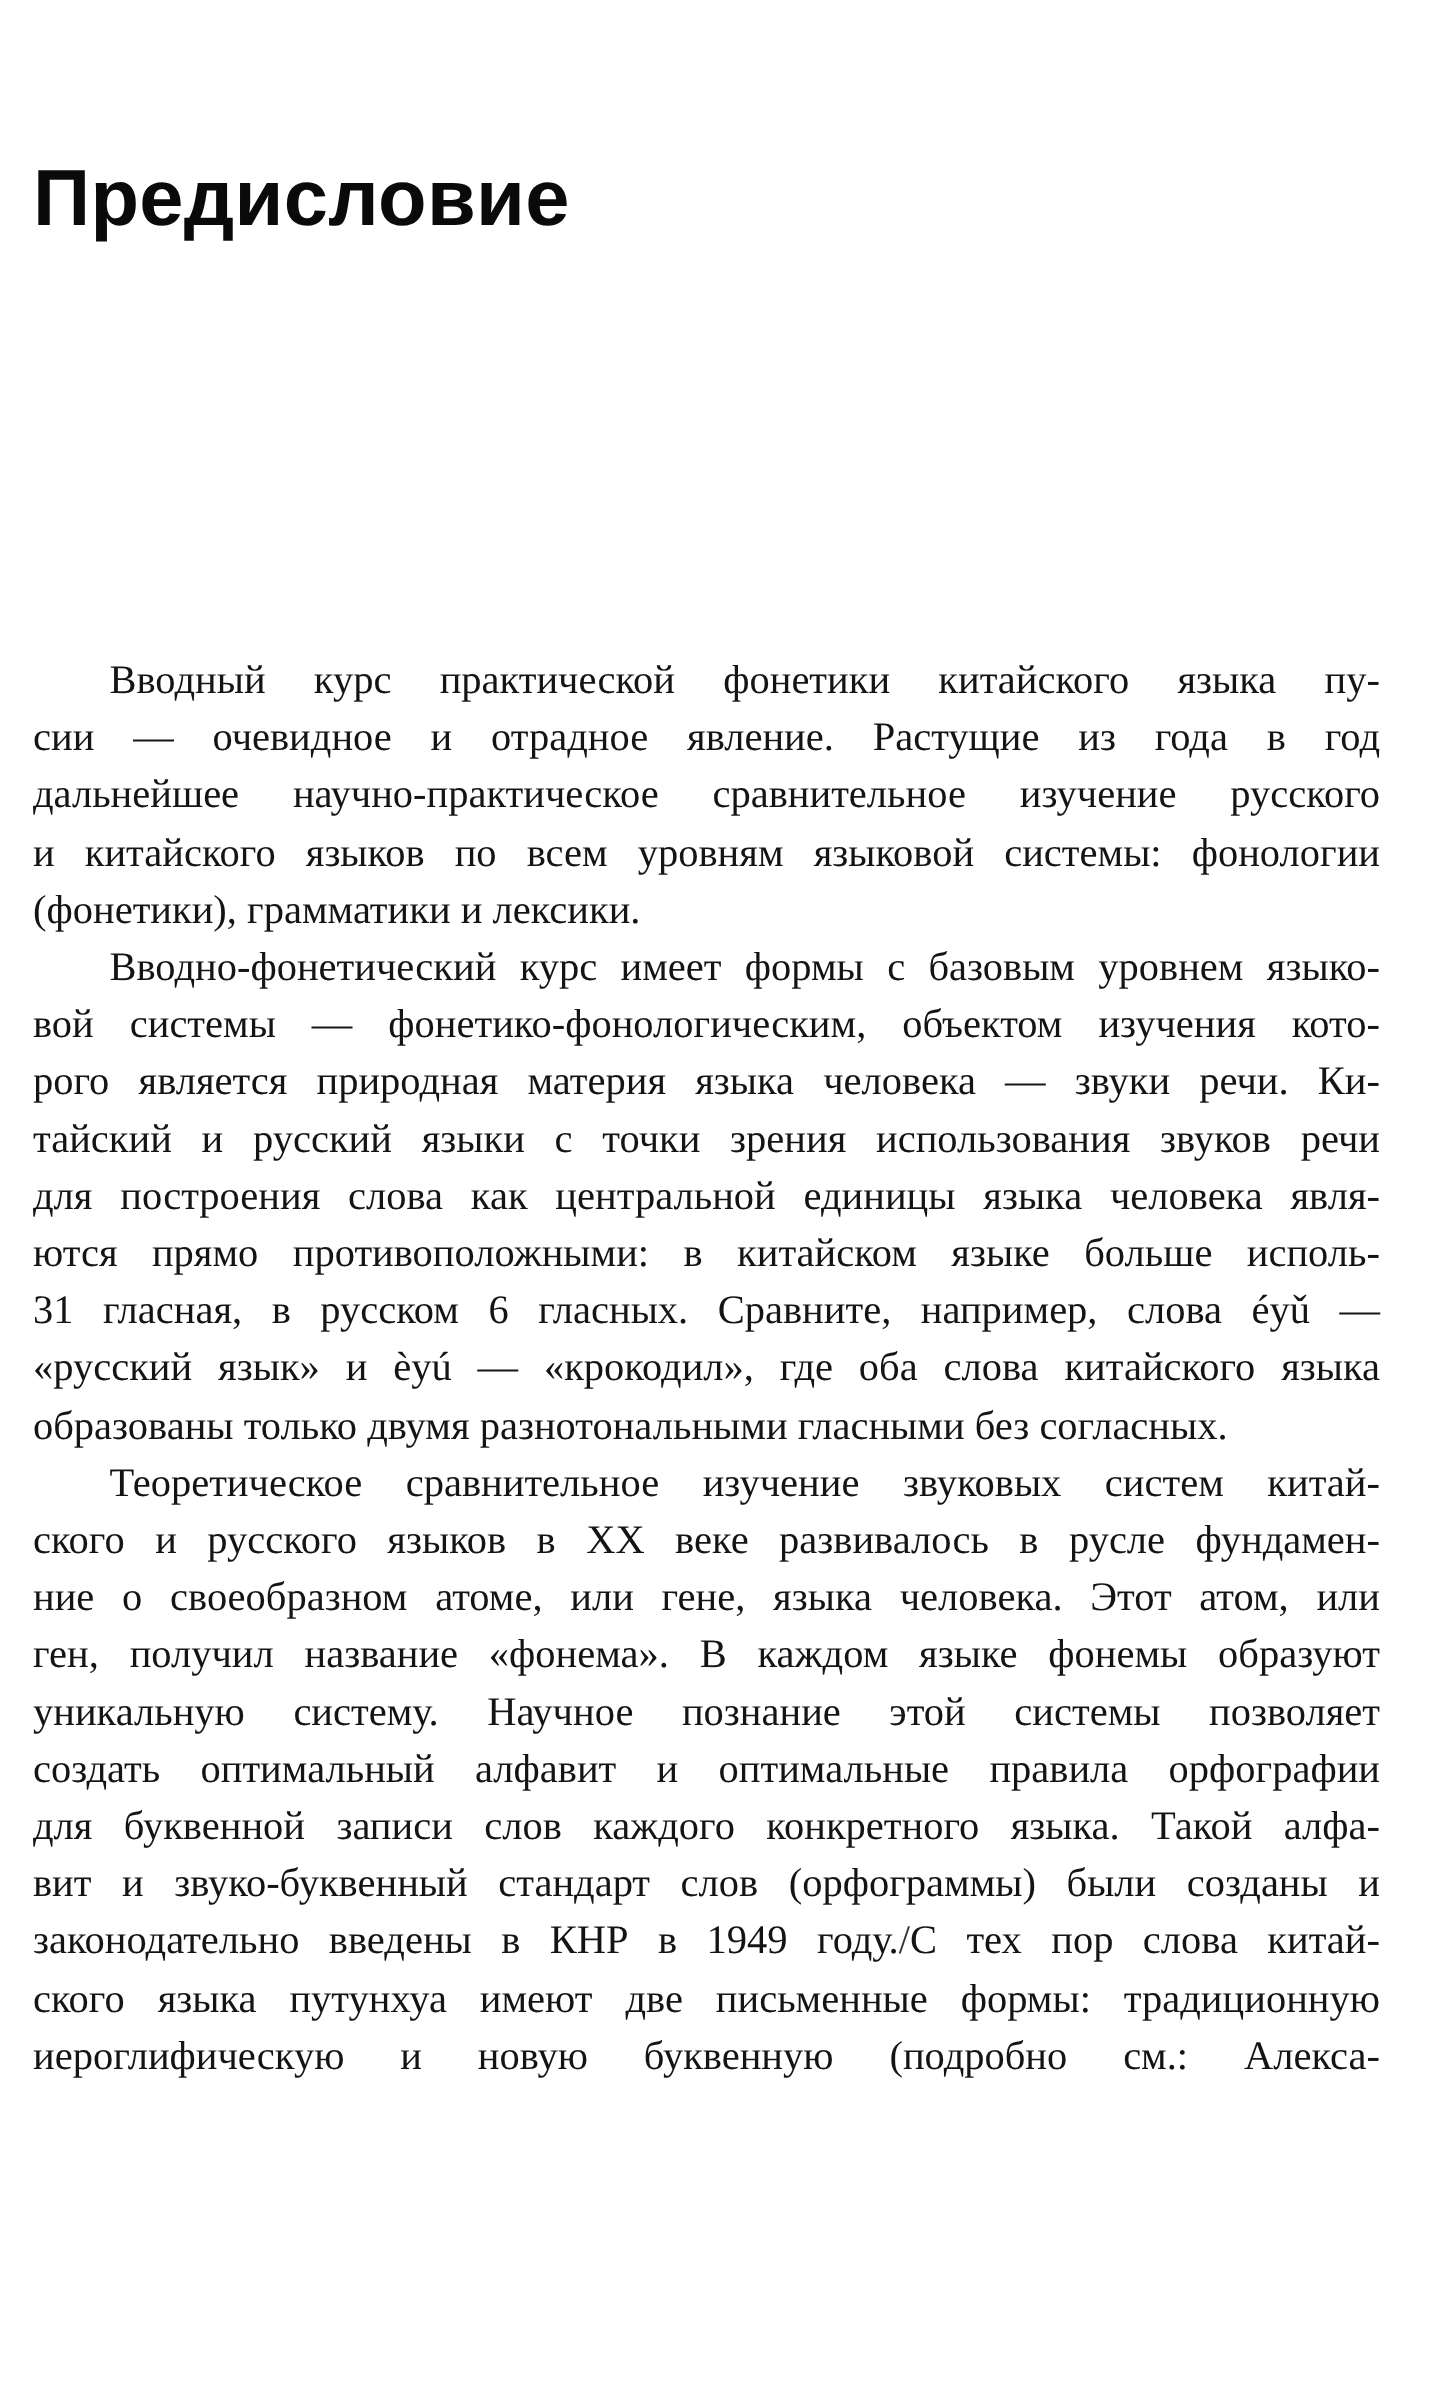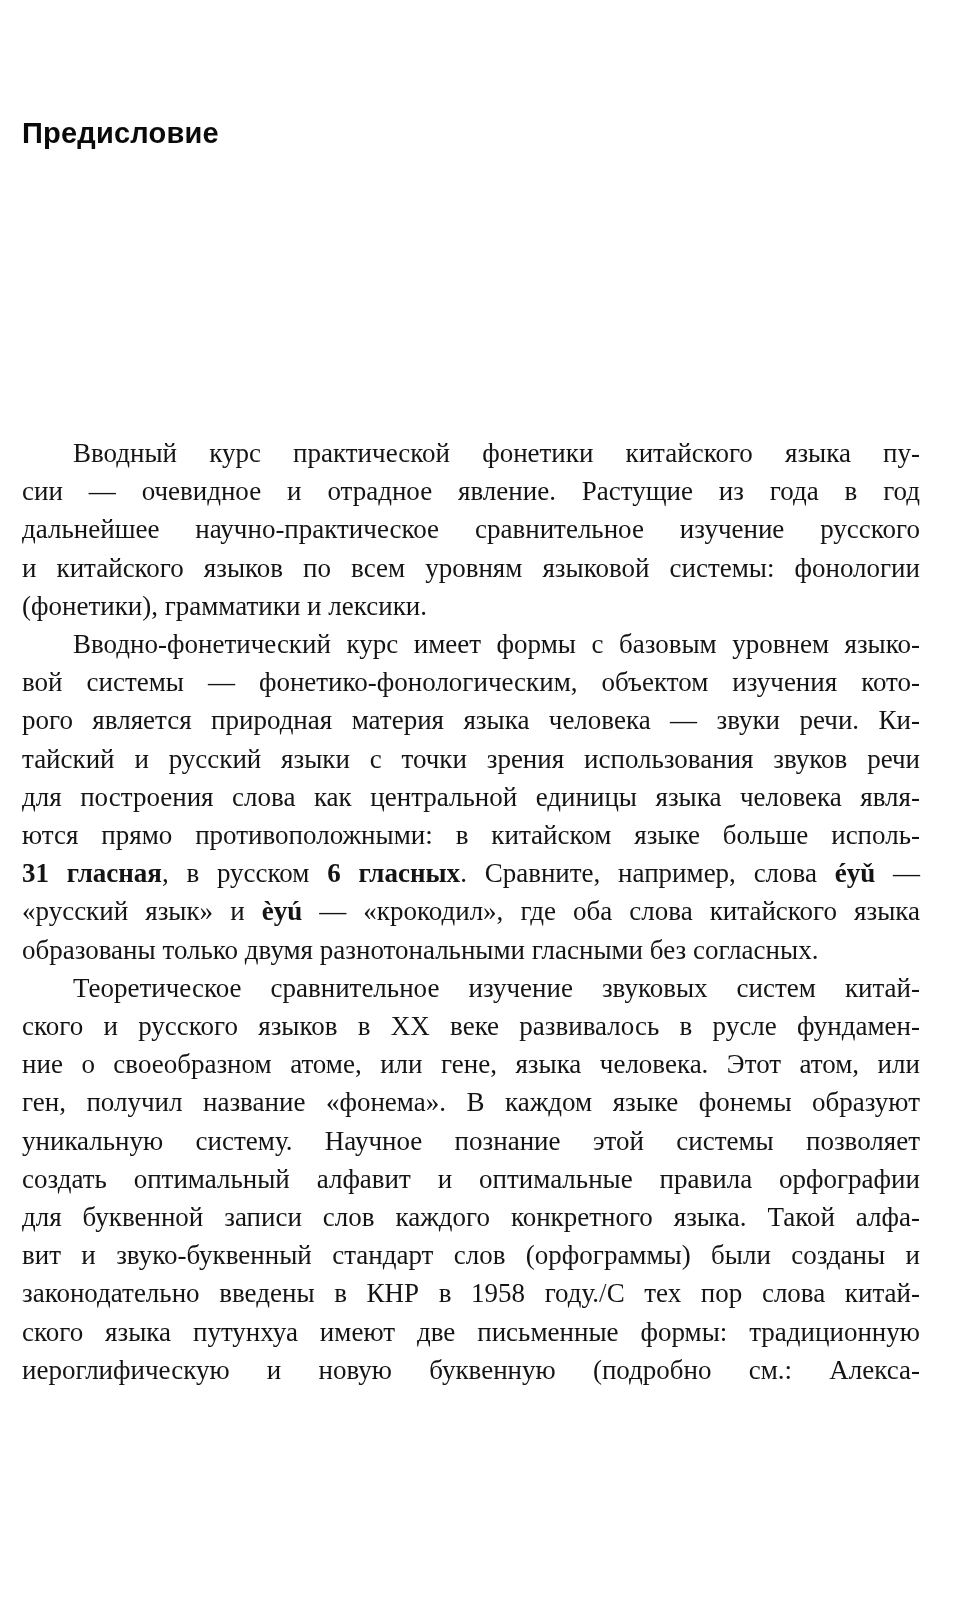--- a/index.html
+++ b/index.html
@@ -21,21 +21,21 @@
     width: 960px;
     height: 1598px;
   }
   .chapter-title {
     position: absolute;
     left: 22px;
     top: 108px;
     margin: 0;
     font-family: "Liberation Sans", "DejaVu Sans", sans-serif;
     font-weight: bold;
-    font-size: 29px;
+    font-size: 53px;
     line-height: 50px;
     letter-spacing: 0.2px;
     color: #0a0a0a;
   }
   .body-text {
     position: absolute;
     left: 22px;
     top: 434px;
     width: 898px;
     font-family: "Liberation Serif", "DejaVu Serif", serif;
@@ -56,21 +56,21 @@
     text-align-last: justify;
     white-space: normal;
   }
   .para .line.first {
     text-indent: 51px;
   }
   .para .line.last {
     text-align-last: left;
   }
   .para { text-indent: 0; }
-  b { font-weight: bold; }
+  b { font-weight: normal; }
   .stray-mark {
     color: #333;
   }
 </style>
 </head>
 <body>
 
 <div class="page">
 
   <h1 class="chapter-title">Предисловие</h1>
@@ -99,19 +99,19 @@
 
     <p class="para">
       <span class="line first">Теоретическое сравнительное изучение звуковых систем китай-</span>
       <span class="line">ского и русского языков в XX веке развивалось в русле фундамен-</span>
       <span class="line">ние о своеобразном атоме, или гене, языка человека. Этот атом, или</span>
       <span class="line">ген, получил название «фонема». В каждом языке фонемы образуют</span>
       <span class="line">уникальную систему. Научное познание этой системы позволяет</span>
       <span class="line">создать оптимальный алфавит и оптимальные правила орфографии</span>
       <span class="line">для буквенной записи слов каждого конкретного языка. Такой алфа-</span>
       <span class="line">вит и звуко-буквенный стандарт слов (орфограммы) были созданы и</span>
-      <span class="line"><span>законодательно введены в КНР в 1958 году.</span><span class="stray-mark">/</span><span>С тех пор слова китай-</span></span>
+      <span class="line"><span>законодательно введены в КНР в 1949 году.</span><span class="stray-mark">/</span><span>С тех пор слова китай-</span></span>
       <span class="line">ского языка путунхуа имеют две письменные формы: традиционную</span>
       <span class="line">иероглифическую и новую буквенную (подробно см.: Алекса-</span>
     </p>
 
   </div>
 </div>
 
 </body></html>

